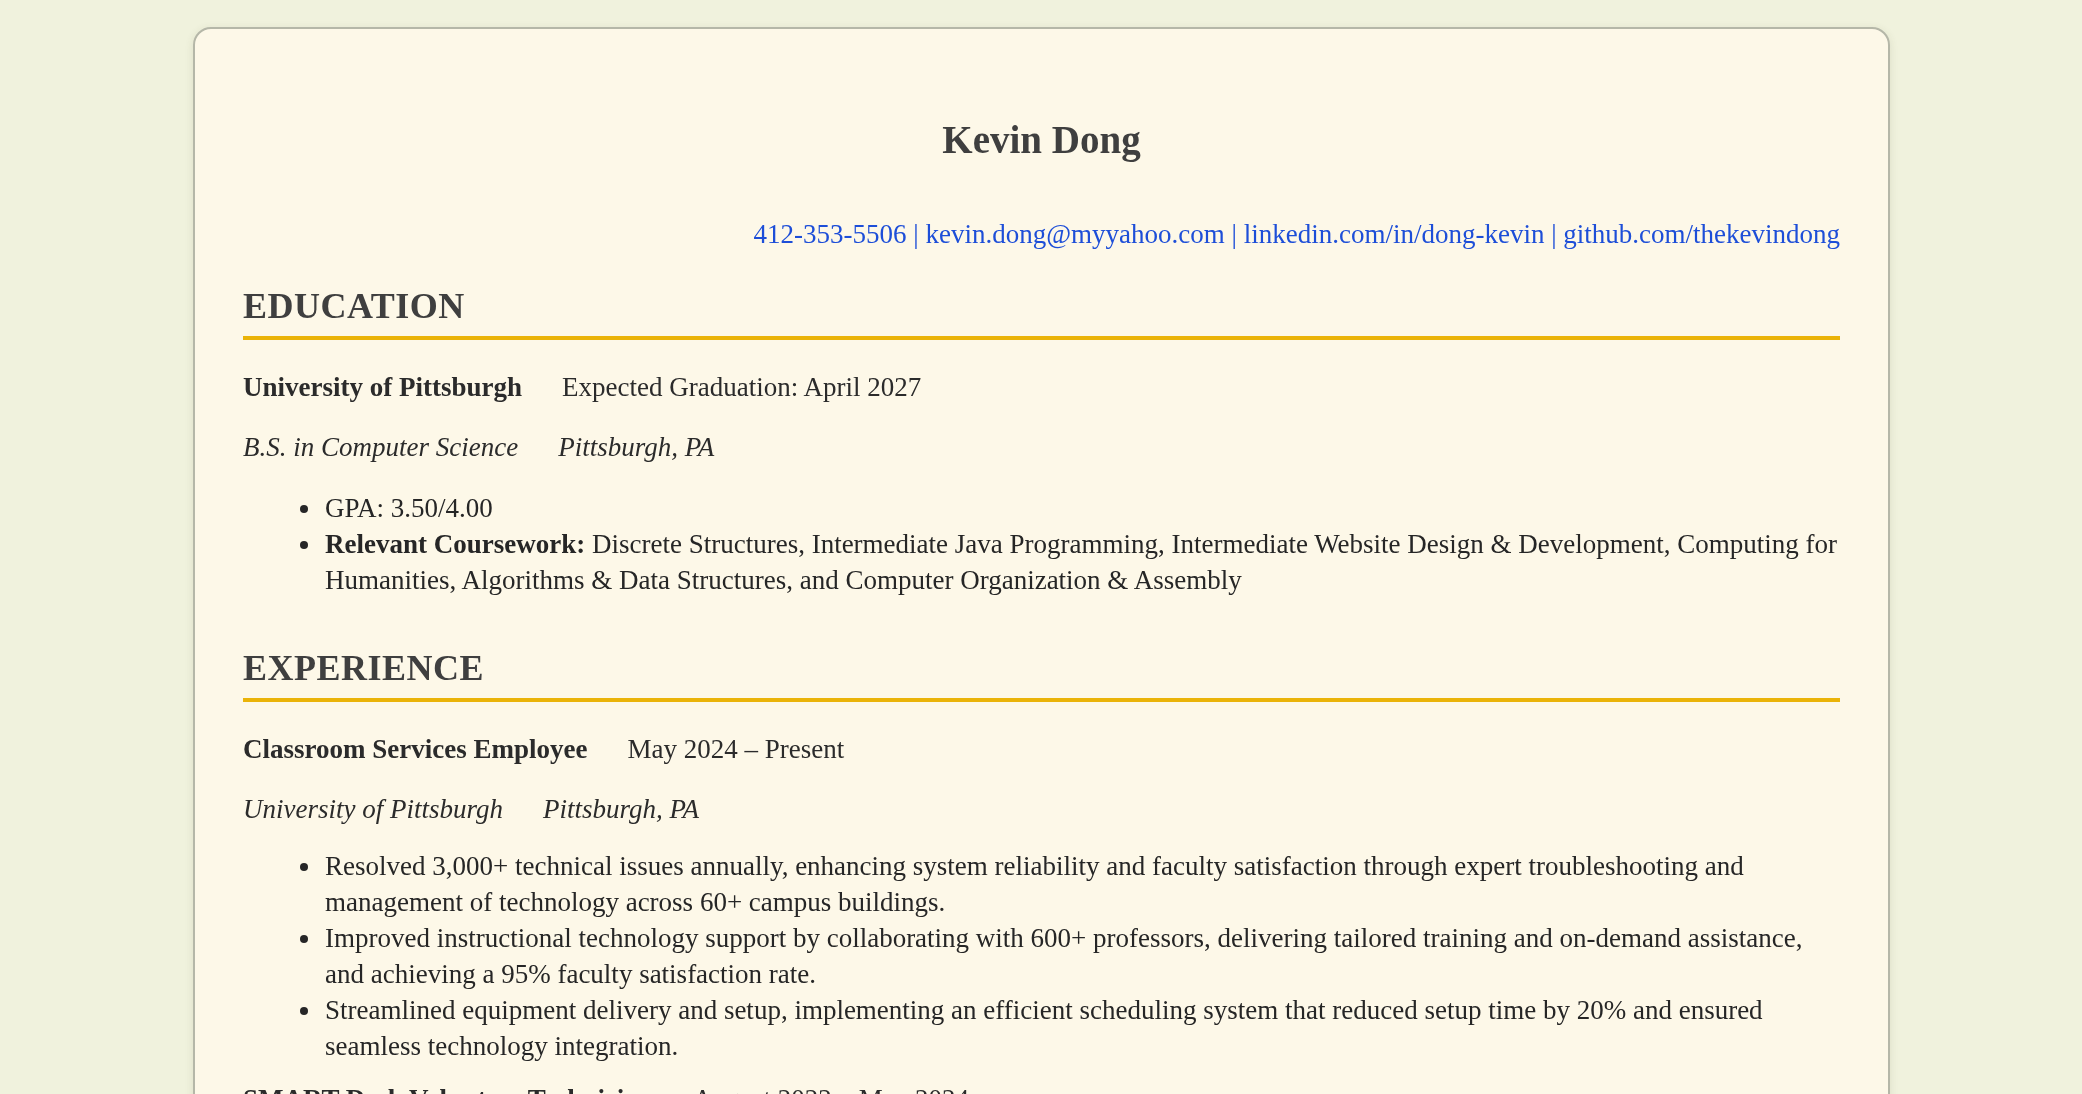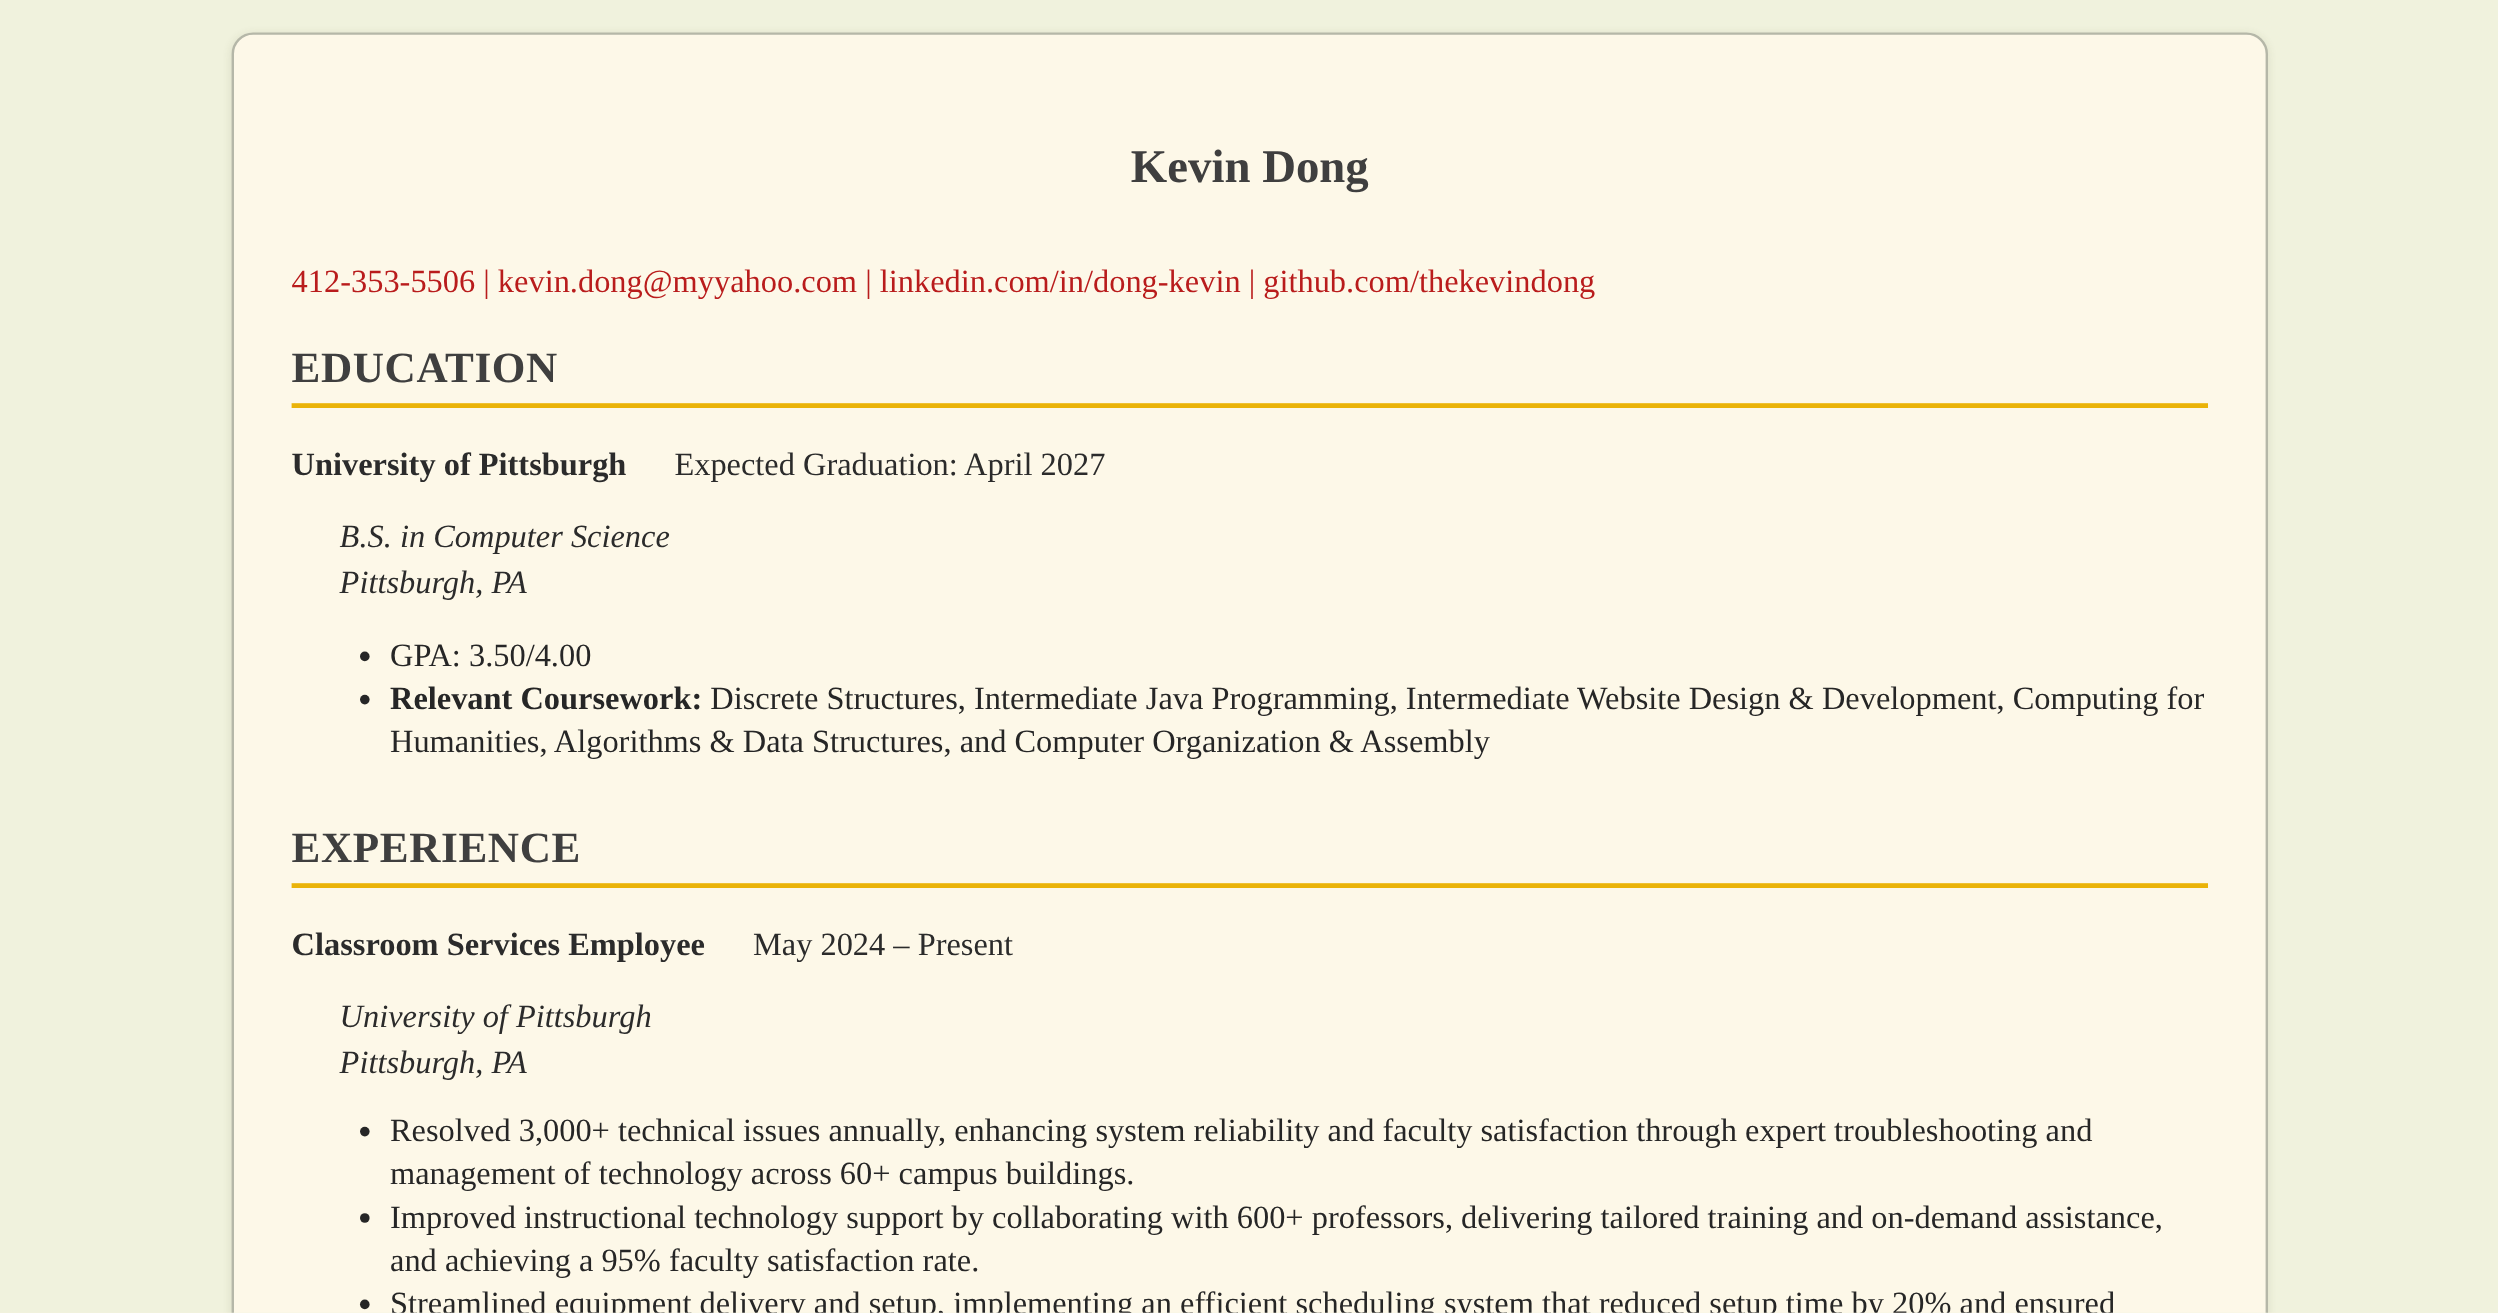--- a/index.html
+++ b/index.html
@@ -27,24 +27,24 @@
   h1.name {
     margin: 27px 0 0 0;
     text-align: center;
     font-size: 39px;
     line-height: 56px;
     font-weight: bold;
     color: #3f3f3f;
   }
   p.contact {
     margin: 47px 0 0 0;
-    text-align: left;
+    text-align: right;
     font-size: 27px;
     line-height: 38px;
-    color: #b91c1c;
+    color: #1d4ed8;
   }
   h2.section-heading {
     margin: 32px 0 0 0;
     font-size: 36px;
     line-height: 43px;
     font-weight: bold;
     color: #3f3f3f;
     letter-spacing: 0.5px;
     padding-bottom: 8px;
     border-bottom: 4px solid #eab308;
@@ -52,21 +52,21 @@
   h2.section-heading.experience { margin-top: 49px; }
   .row {
     display: flex;
     justify-content: flex-start;
     align-items: baseline;
     margin-top: 28px;
     font-size: 27px;
     line-height: 38px;
   }
   .row .right { white-space: nowrap; margin-left: 40px; }
-  .row.sub { margin-top: 22px; font-style: italic; flex-direction: column; }
+  .row.sub { margin-top: 22px; font-style: italic; }
   .row.tight { margin-top: 16px; }
   .row .job { font-weight: bold; }
   ul.bullets {
     margin: 24px 0 0 0;
     padding: 0 0 0 80px;
     font-size: 27px;
     line-height: 36px;
     color: #262626;
   }
   ul.bullets.exp { margin-top: 20px; }

